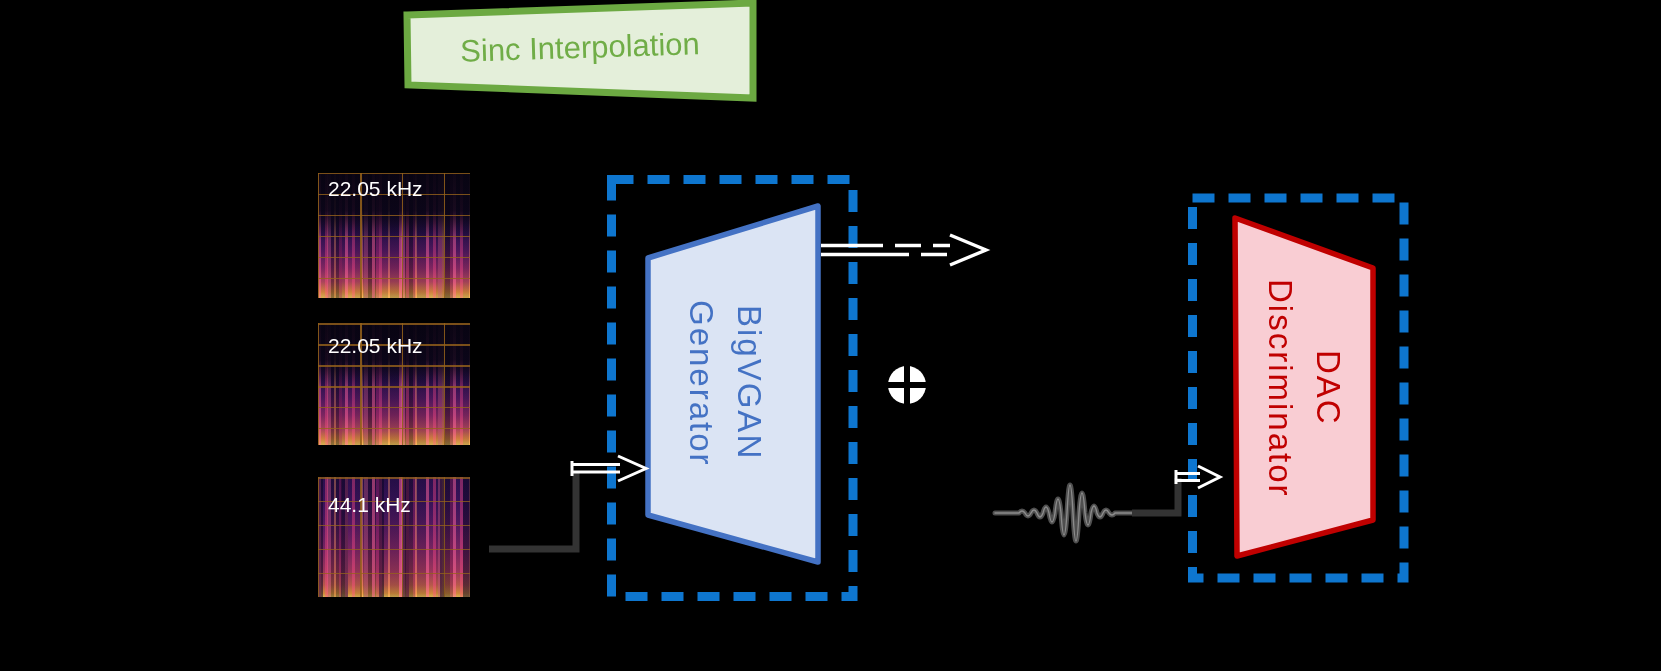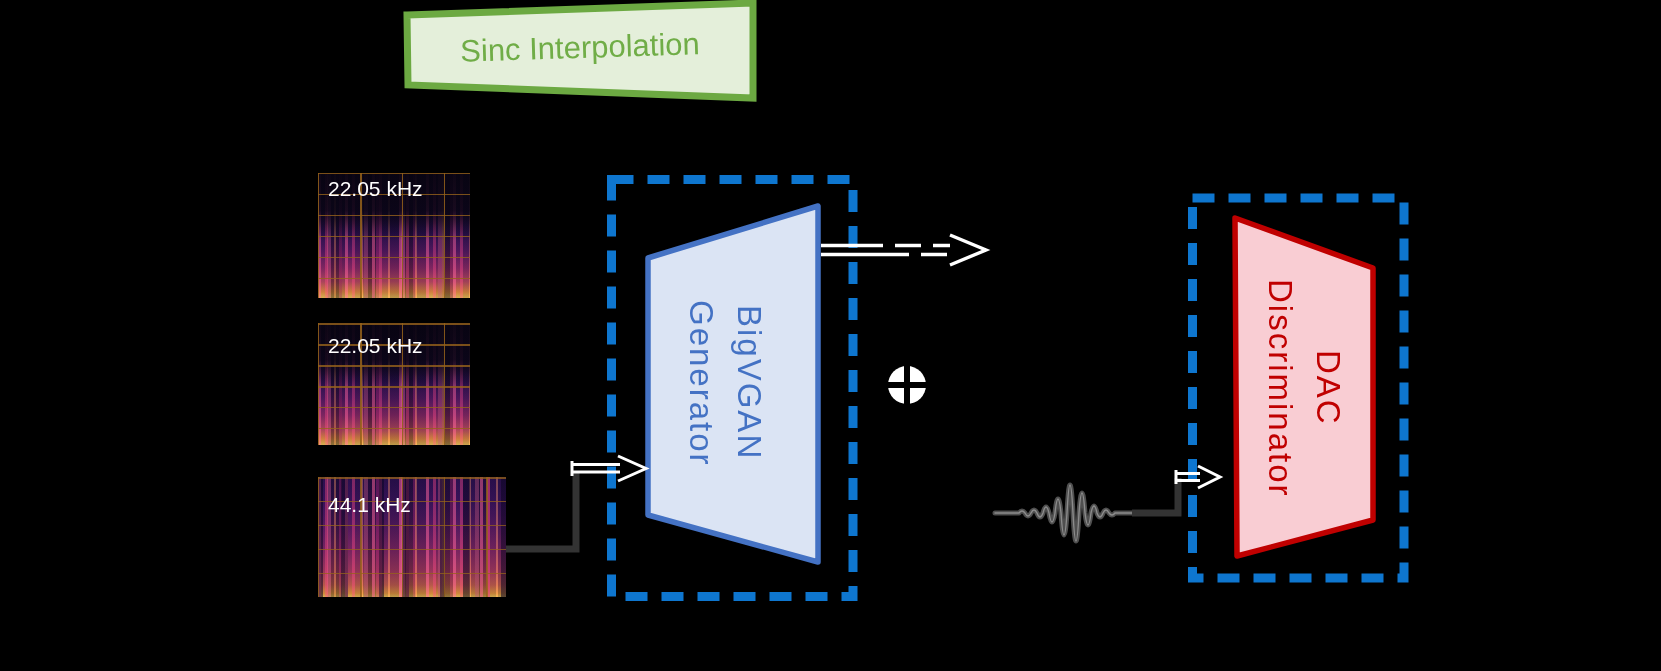--- a/index.html
+++ b/index.html
@@ -20,21 +20,20 @@
       linear-gradient(180deg, #0b0516 0%, #140a2a 30%, #2c1150 48%, #551a62 62%, #8f2b68 76%, #c44f62 87%, #ef9441 95%, #f7cd57 100%);
   }
   .spec-441{
     background:
       repeating-linear-gradient(90deg, rgba(150,98,26,0.8) 0 1.5px, rgba(0,0,0,0) 1.5px 42px),
       repeating-linear-gradient(180deg, rgba(150,98,26,0.75) 0 1.5px, rgba(0,0,0,0) 1.5px 24px),
       repeating-linear-gradient(90deg, rgba(12,4,34,0.55) 0 5px, rgba(0,0,0,0) 5px 23px, rgba(12,4,34,0.5) 23px 30px, rgba(0,0,0,0) 30px 61px),
       repeating-linear-gradient(90deg, rgba(236,92,146,0.55) 0 3px, rgba(24,8,52,0.15) 3px 7px, rgba(214,62,120,0.48) 7px 10px, rgba(18,6,40,0.2) 10px 16px, rgba(244,150,96,0.4) 16px 18px, rgba(16,6,36,0.25) 18px 27px),
       repeating-linear-gradient(90deg, rgba(30,10,60,0) 0 9px, rgba(240,110,150,0.4) 9px 13px, rgba(0,0,0,0.25) 13px 21px, rgba(200,40,110,0.35) 21px 24px, rgba(0,0,0,0) 24px 37px),
       linear-gradient(180deg, #2c1152 0%, #3f1560 22%, #5f1d66 42%, #8a2a68 62%, #b03d62 78%, #d3664f 90%, #f0a03e 97%, #f8cf55 100%);
-    padding-left: 36px;
   }
   .spec-label{
     position:absolute;left:10px;color:#fff;font-size:21px;white-space:nowrap;
   }
   
   .sinc-label{
     position:absolute;left:407px;top:19px;width:346px;height:58px;line-height:58px;
     text-align:center;font-size:31px;color:#70AD47;transform:rotate(-1.8deg);
   }
   .vtext{position:absolute;writing-mode:vertical-rl;text-align:center;}

